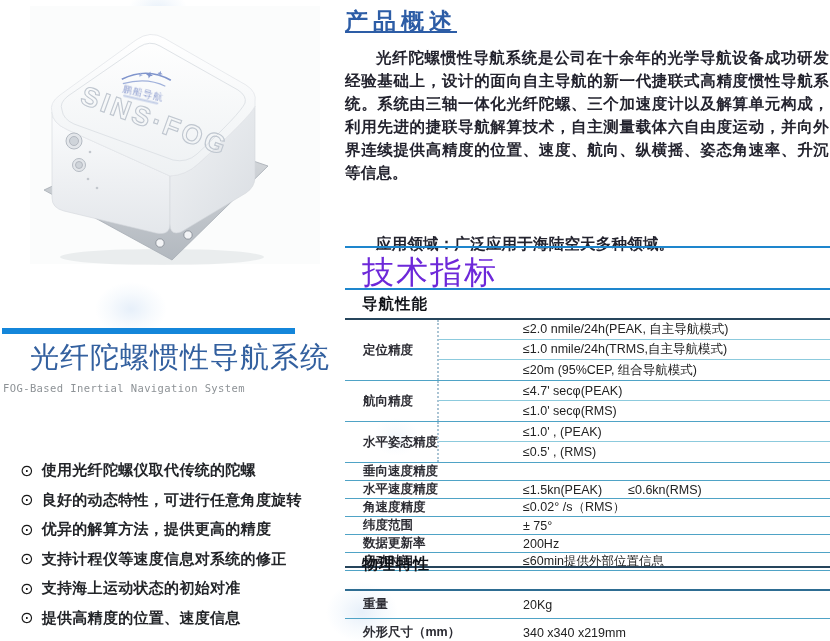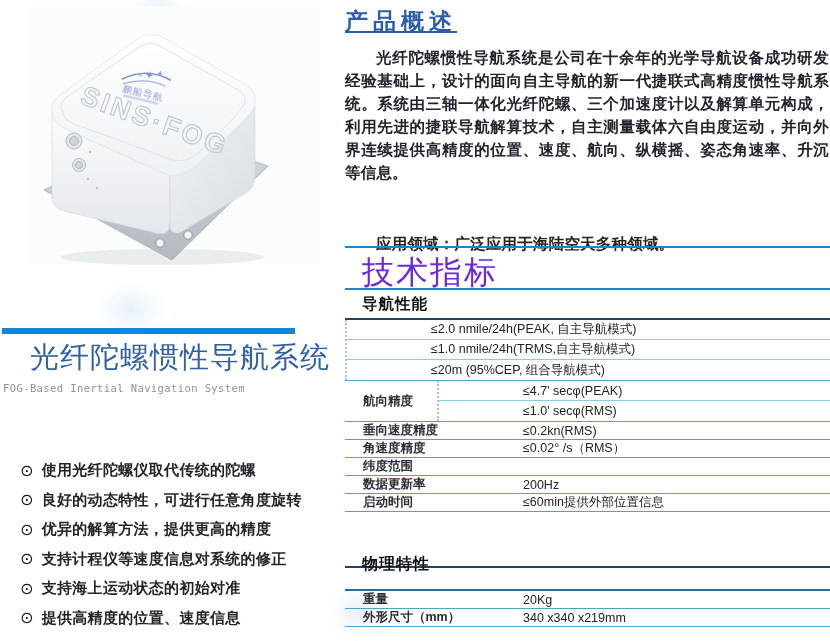--- a/index.html
+++ b/index.html
@@ -58,21 +58,21 @@
   .gl{width:92px;padding-left:18px;display:flex;align-items:center;
     font-size:12.5px;font-weight:600;color:#2c2c33;white-space:nowrap;}
   .gv{flex:1;border-left:2px dotted #aac4d4;}
   .sub{height:20px;display:flex;align-items:center;padding-left:84px;
     font-size:12.5px;color:#222;border-bottom:1px solid #8ccadd;white-space:nowrap;}
   .sub.last{border-bottom:none;}
   .single{height:18px;}
   .sv{flex:1;display:flex;align-items:center;padding-left:86px;
     font-size:12.5px;color:#222;white-space:nowrap;}
   .v2{margin-left:26px;}
-  .phys-tbl .trow{height:18px;justify-content:space-between;}
+  .phys-tbl .trow{height:28px;justify-content:space-between;}
   .phys-tbl .sv{padding-left:86px;}
 </style>
 </head>
 <body>
 
 <div class="blob" style="left:128px;top:-12px;width:60px;height:46px;"></div>
 <div class="blob" style="left:95px;top:282px;width:72px;height:54px;"></div>
 <div class="blob" style="left:326px;top:582px;width:72px;height:60px;"></div>
 <div class="blob" style="left:372px;top:418px;width:48px;height:38px;opacity:.5;"></div>
 
@@ -179,47 +179,62 @@
 <p class="para para2">应用领域：广泛应用于海陆空天多种领域。</p>
 
 <div class="band band-top"></div>
 <div class="spec-title">技术指标</div>
 <div class="band band-bottom"></div>
 
 <div class="section-title nav-title">导航性能</div>
 
 <div class="tbl nav-tbl">
   <div class="trow group">
+    <div class="gl">定位精度</div>
     <div class="gv">
       <div class="sub">≤2.0 nmile/24h(PEAK, 自主导航模式)</div>
       <div class="sub">≤1.0 nmile/24h(TRMS,自主导航模式)</div>
       <div class="sub last">≤20m (95%CEP, 组合导航模式)</div>
     </div>
   </div>
   <div class="trow group">
     <div class="gl">航向精度</div>
     <div class="gv">
       <div class="sub">≤4.7' secφ(PEAK)</div>
       <div class="sub last">≤1.0' secφ(RMS)</div>
     </div>
   </div>
+  <div class="trow group">
+    <div class="gl">水平姿态精度</div>
+    <div class="gv">
+      <div class="sub">≤1.0' , (PEAK)</div>
+      <div class="sub last">≤0.5' , (RMS)</div>
+    </div>
+  </div>
   <div class="trow single">
     <div class="gl">垂向速度精度</div>
-    <div class="sv">
-        <span>≤0.2kn(RMS)</span>
-      </div>
+  </div>
+  <div class="trow single">
+    <div class="gl">水平速度精度</div>
+    <div class="sv">
+      <span>≤1.5kn(PEAK)</span>
+      <span class="v2">≤0.6kn(RMS)</span>
+    </div>
   </div>
   <div class="trow single">
     <div class="gl">角速度精度</div>
     <div class="sv">
         <span>≤0.02° /s（RMS）</span>
       </div>
   </div>
   <div class="trow single">
     <div class="gl">纬度范围</div>
+    <div class="sv">
+        <span>± 75°</span>
+      </div>
   </div>
   <div class="trow single">
     <div class="gl">数据更新率</div>
     <div class="sv">
         <span>200Hz</span>
       </div>
   </div>
   <div class="trow single">
     <div class="gl">启动时间</div>
     <div class="sv">

